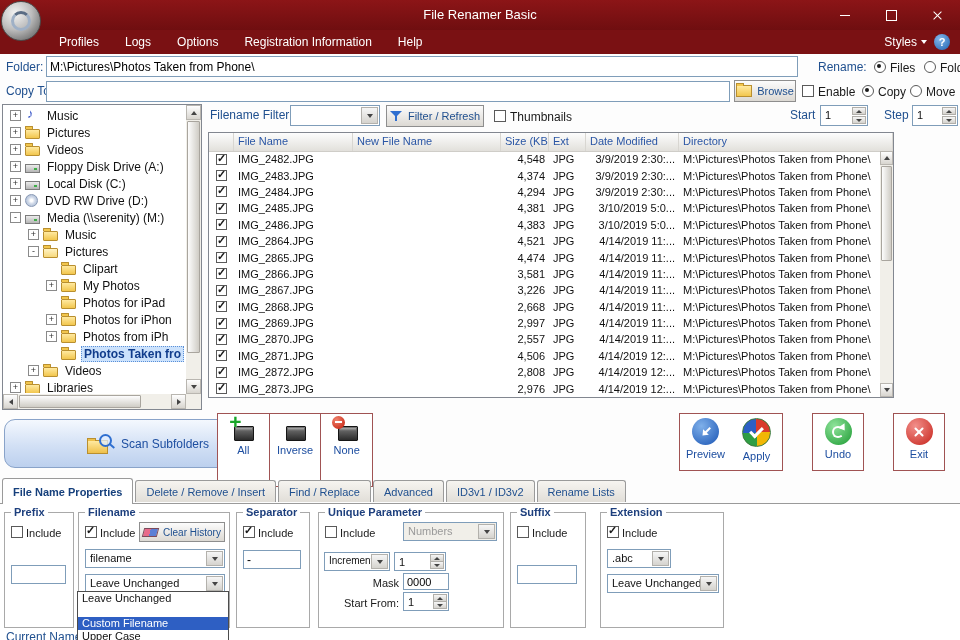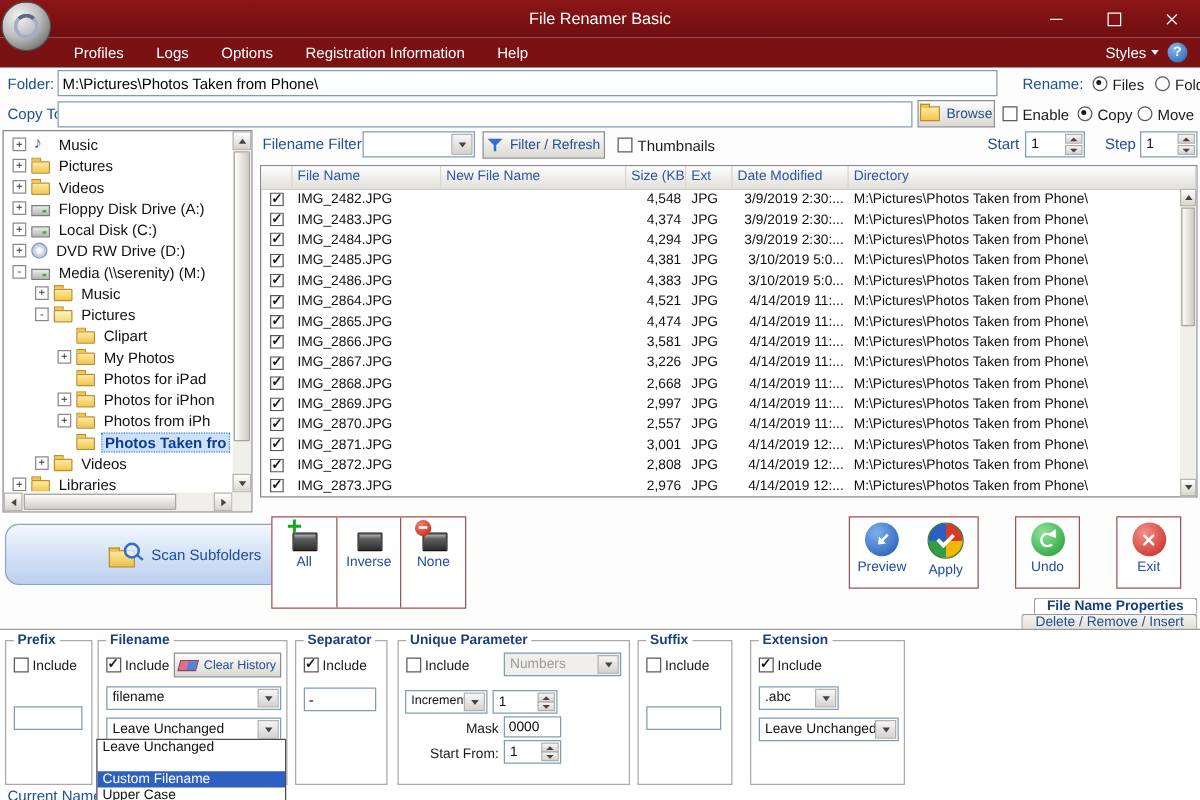--- a/index.html
+++ b/index.html
@@ -71,21 +71,21 @@
   .tree-row.selected .tlabel{background:#cce2fc;color:#103c8c;font-weight:bold;border:1px dotted #5a8fd6;}
 
   
   .sbtrack{position:absolute;background:#f1efe9;}
   .sbbtn{position:absolute;background:linear-gradient(#fefefe,#d8d5cf);border:1px solid #b9b6b0;display:flex;align-items:center;justify-content:center;box-sizing:border-box;}
   .sbthumb{position:absolute;background:linear-gradient(90deg,#fdfdfd,#cfccc5);border:1px solid #a9a59e;border-radius:1px;box-sizing:border-box;}
   .sbthumb.h{background:linear-gradient(#fdfdfd,#cfccc5);}
 
   
   
-  #table{position:absolute;left:208px;top:132px;width:750px;height:266px;border:1px solid #828790;background:#fff;box-sizing:border-box;}
+  #table{position:absolute;left:208px;top:132px;width:686px;height:266px;border:1px solid #828790;background:#fff;box-sizing:border-box;}
   .grid-cols{display:grid;grid-template-columns:25px 119px 148px 48px 37px 93px 1fr;}
   #thead{height:18px;background:linear-gradient(#fdfdfd,#e2e0db);border-bottom:1px solid #cfcdc8;}
   .th{border-right:1px solid #d8d6d1;color:#2a56a5;font-size:11px;line-height:17px;padding:0 4px;white-space:nowrap;overflow:hidden;box-sizing:border-box;}
   #tbody{position:absolute;top:18px;left:0;right:13px;bottom:0;overflow:hidden;}
   .trow{height:16.4px;align-items:center;font-size:11px;white-space:nowrap;}
   .td{padding:0 4px;overflow:hidden;box-sizing:border-box;}
   .tdc{display:flex;justify-content:center;}
   .tdc .cb{position:relative;width:11px;height:11px;}
   .size-cell,.date-modified-cell{text-align:right;}
 
@@ -123,21 +123,21 @@
   .ai-arrow::before{content:"";position:absolute;left:5px;top:0;width:2px;height:7px;background:#fff;}
   .ai-arrow::after{content:"";position:absolute;left:2px;top:6px;border-left:4px solid transparent;border-right:4px solid transparent;border-top:5px solid #fff;}
   .ai-check{width:10px;height:5px;border-left:3px solid #fff;border-bottom:3px solid #fff;transform:rotate(-45deg);margin-top:-3px;}
   .ai-undo{position:relative;width:12px;height:12px;border:2px solid #fff;border-radius:50%;border-right-color:transparent;box-sizing:border-box;}
   .ai-undo::after{content:"";position:absolute;right:-5px;top:-3px;border-left:4px solid transparent;border-right:4px solid transparent;border-top:6px solid #fff;transform:rotate(-35deg);}
   .ai-x{position:relative;width:12px;height:12px;}
   .ai-x::before,.ai-x::after{content:"";position:absolute;left:5px;top:0;width:2px;height:12px;background:#fff;border-radius:1px;}
   .ai-x::before{transform:rotate(45deg);} .ai-x::after{transform:rotate(-45deg);}
 
   
-  #tabs{position:absolute;left:0;top:478px;width:960px;height:26px;display:flex;align-items:flex-end;padding-left:2px;box-sizing:border-box;flex-direction:column;}
+  #tabs{position:absolute;left:0;top:478px;width:960px;height:26px;display:flex;align-items:center;padding-left:2px;box-sizing:border-box;}
   .tab{height:22px;border:1px solid #9a9a9a;border-bottom:none;border-radius:3px 3px 0 0;background:linear-gradient(#f6f4f0,#e1ded8);
        color:#20508f;font-size:11px;display:flex;align-items:center;padding:0 10px;margin-right:2px;white-space:nowrap;box-sizing:border-box;}
   .tab.active{height:26px;background:#fff;font-weight:bold;color:#16407c;z-index:3;position:relative;}
   #tab-content{position:absolute;left:0;top:503px;width:960px;height:137px;background:#fff;border-top:1px solid #9a9a9a;box-sizing:border-box;}
 
   
   .group{position:absolute;top:512px;height:116px;border:1px solid #a9a9a9;background:#fff;box-sizing:border-box;}
   .gtitle{position:absolute;left:6px;top:-7px;background:#fff;padding:0 3px;color:#1d3f7d;font-size:11px;font-weight:bold;}
   .group .cb,.group .radio{width:12px;height:12px;}
   .group .ctrl-label{font-size:11px;}
@@ -501,21 +501,21 @@
           <div class="td ext-cell">JPG</div>
           <div class="td date-modified-cell">4/14/2019 11:...</div>
           <div class="td directory-cell">M:\Pictures\Photos Taken from Phone\</div>
         </div>
         <div class="trow grid-cols">
           <div class="td tdc">
             <span class="cb on"></span>
           </div>
           <div class="td file-name-cell">IMG_2871.JPG</div>
           <div class="td new-file-name-cell"></div>
-          <div class="td size-cell">3,001</div>
+          <div class="td size-cell">4,506</div>
           <div class="td ext-cell">JPG</div>
           <div class="td date-modified-cell">4/14/2019 12:...</div>
           <div class="td directory-cell">M:\Pictures\Photos Taken from Phone\</div>
         </div>
         <div class="trow grid-cols">
           <div class="td tdc">
             <span class="cb on"></span>
           </div>
           <div class="td file-name-cell">IMG_2872.JPG</div>
           <div class="td new-file-name-cell"></div>

